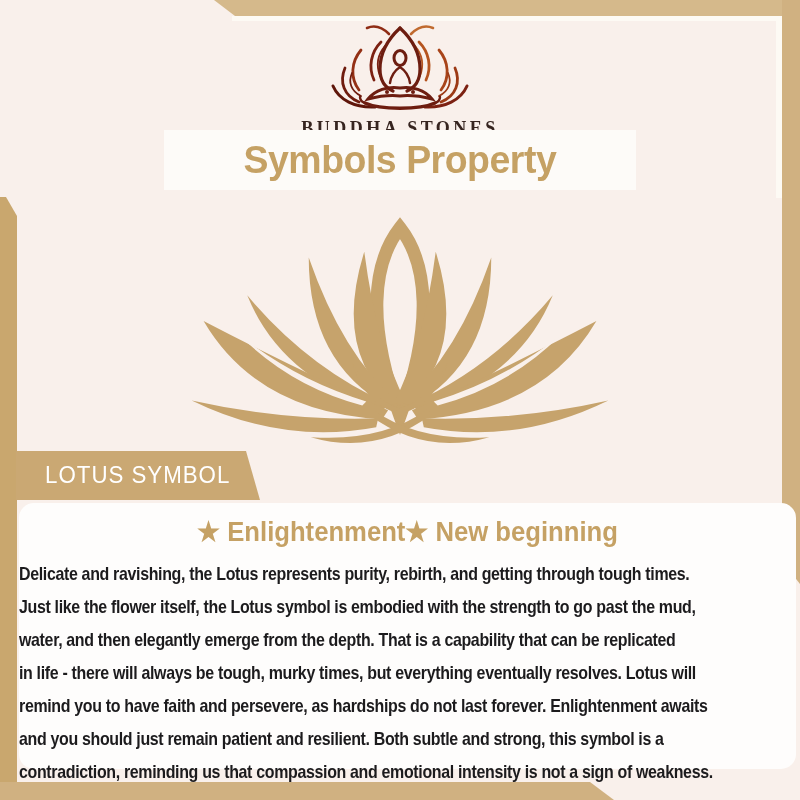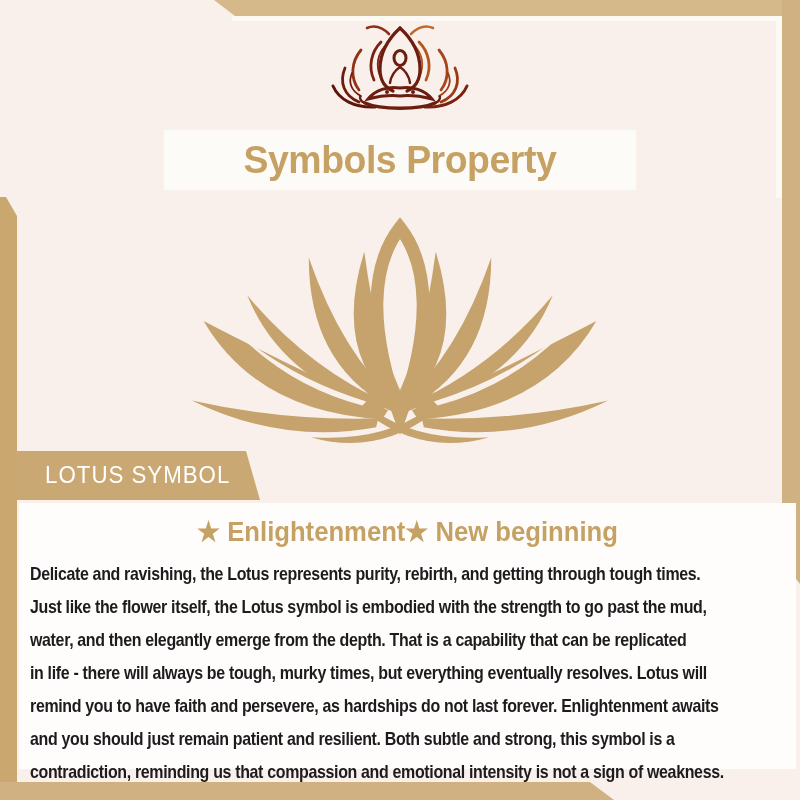--- a/index.html
+++ b/index.html
@@ -36,24 +36,24 @@
   
   .hero{position:absolute;left:180px;top:206px;width:440px;height:248px;color:var(--lotus-tan,#c6a36c);}
   
   .ribbon{position:absolute;left:16px;top:451px;width:244px;height:49px;
     background:var(--ribbon-tan,#caa873);
     clip-path:polygon(0 0,calc(100% - 14px) 0,100% 100%,0 100%);
     display:flex;align-items:center;}
   .ribbon span{color:#ffffff;font-size:23px;letter-spacing:1px;padding-left:30px;transform:scaleX(.97);transform-origin:left;}
   
   .panel{position:absolute;left:19px;top:503px;width:777px;height:266px;
-    background:var(--panel-white2,#fefdfc);}
+    background:var(--panel-white2,#fefdfc);border-radius:15px;}
   .panel-heading{margin-top:13px;text-align:center;font-size:27px;font-weight:bold;
     color:var(--title-gold,#c5a164);transform:scaleX(.95);}
-  .body-text{margin-top:9px;padding-left:11px;}
+  .body-text{margin-top:9px;}
   .body-line{height:33px;line-height:33px;white-space:nowrap;font-size:19px;font-weight:bold;
     letter-spacing:-.4px;color:var(--body-text,#1c1b1d);transform:scaleX(.84);transform-origin:left center;}
 </style>
 </head>
 <body style="--background: #f9f0eb; --accent-tan-light: #d5b98b; --accent-tan: #d0b181; --accent-tan-dark: #c9a76e; --ribbon-tan: #caa873; --lotus-tan: #c6a36c; --title-gold: #c5a164; --body-text: #1c1b1d; --brand-text: #36241f; --logo-maroon: #6d1d10; --logo-orange: #b5541f; --frame-line: #fdfaf4; --panel-white: #fdfbf8; --panel-white2: #fefdfc;">
 
 <div class="top-band"></div>
 <div class="top-line"></div>
 <div class="right-line"></div>
 <div class="right-strip"></div>
@@ -84,20 +84,21 @@
     <ellipse cx="75" cy="38" rx="6" ry="7.5" stroke="#6d1d10" stroke-width="3"></ellipse>
     <path d="M75,47 C69,51 66,56 65,63" stroke="#6d1d10" stroke-width="2.4"></path>
     <path d="M75,47 C81,51 84,56 85,63" stroke="#6d1d10" stroke-width="2.4"></path>
     <path d="M75,68 C63,66 50,70 43,79 C55,76 66,75 75,76 C84,75 95,76 107,79 C100,70 87,66 75,68" stroke="#6d1d10" stroke-width="3"></path>
     <path d="M40,83 C55,90 95,90 110,83" stroke="#6d1d10" stroke-width="3.4"></path>
     <path d="M40,83 C37,82 35,80 35,77" stroke="#6d1d10" stroke-width="2.4"></path>
     <path d="M110,83 C113,82 115,80 115,77" stroke="#6d1d10" stroke-width="2.4"></path>
     <circle cx="62" cy="72" r="2" fill="#6d1d10" stroke="none"></circle>
     <circle cx="88" cy="72" r="2" fill="#6d1d10" stroke="none"></circle>
   </svg>
+  <div class="brand-name">BUDDHA STONES</div>
 </div>
 
 <div class="title-bar">
   <span>Symbols Property</span>
 </div>
 
 <div class="hero">
   <svg width="440" height="248" viewBox="0 0 440 250">
 
     <path d="M220,22 C192,58 186,120 220,212 C254,120 248,58 220,22 Z" fill="none" stroke="currentColor" stroke-width="13" stroke-linejoin="miter"></path>

